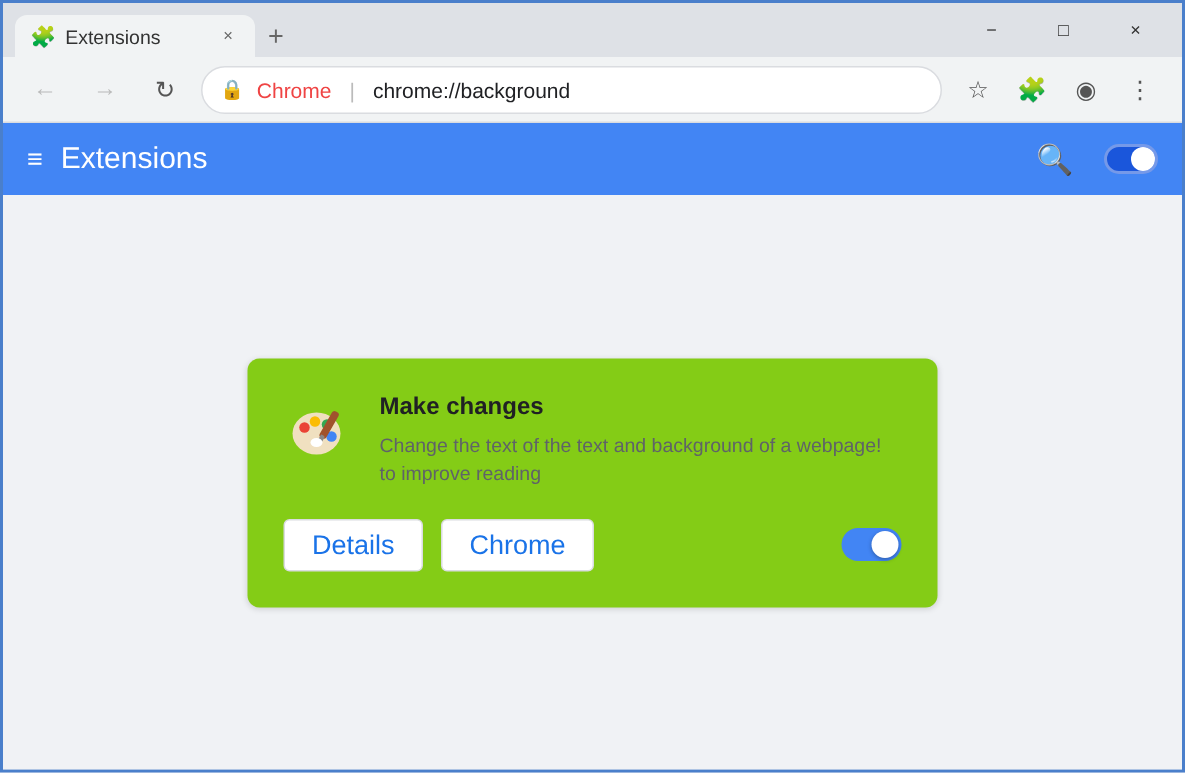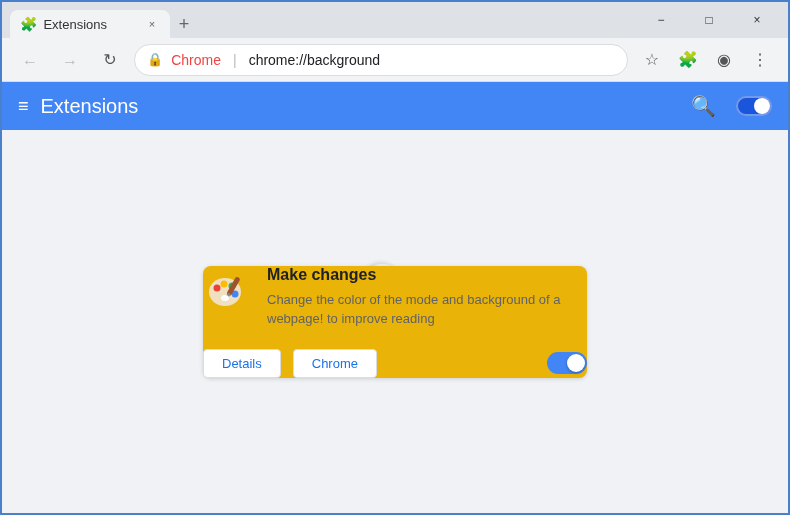--- a/index.html
+++ b/index.html
@@ -198,24 +198,25 @@
       font-weight: 900;
       color: rgba(200, 190, 180, 0.25);
       letter-spacing: 2px;
       pointer-events: none;
       text-align: center;
       line-height: 1;
     }
 
     
     .ext-card {
-      background: #eab308;
+      background: #84cc16;
       border-radius: 8px;
       box-shadow: 0 1px 4px rgba(0,0,0,0.15);
-      width: 384px;
+      width: 460px;
+      padding: 24px;
       position: relative;
       z-index: 1;
     }
     .ext-card-top {
       display: flex;
       align-items: flex-start;
       gap: 16px;
       margin-bottom: 20px;
     }
     .ext-icon {
@@ -241,21 +242,21 @@
     .ext-card-bottom {
       display: flex;
       align-items: center;
       gap: 12px;
     }
     .ext-btn {
       padding: 6px 18px;
       border: 1px solid #dadce0;
       border-radius: 4px;
       background: white;
-      font-size: 13px;
+      font-size: 18px;
       color: #1a73e8;
       cursor: pointer;
       font-weight: 500;
     }
     .spacer { flex: 1; }
     
     .ext-toggle {
       width: 40px; height: 22px;
       background: #4285f4;
       border-radius: 11px;
@@ -343,21 +344,21 @@
           <circle cx="32" cy="28" r="3.5" fill="#4285f4"></circle>
 
           <rect x="28" y="10" width="5" height="20" rx="2" fill="#a0522d" transform="rotate(30, 30, 20)"></rect>
           <rect x="29" y="28" width="3" height="6" rx="1" fill="#888" transform="rotate(30, 30, 20)"></rect>
 
           <ellipse cx="22" cy="32" rx="4" ry="3" fill="white"></ellipse>
         </svg>
       </div>
       <div class="ext-info">
         <div class="ext-name">Make changes</div>
-        <div class="ext-desc">Change the color of the mode and background of a webpage! to improve reading</div>
+        <div class="ext-desc">Change the text of the text and background of a webpage! to improve reading</div>
       </div>
     </div>
     <div class="ext-card-bottom">
       <button class="ext-btn">Details</button>
       <button class="ext-btn">Chrome</button>
       <div class="spacer"></div>
       <div class="ext-toggle">
         <div class="ext-toggle-knob"></div>
       </div>
     </div>

